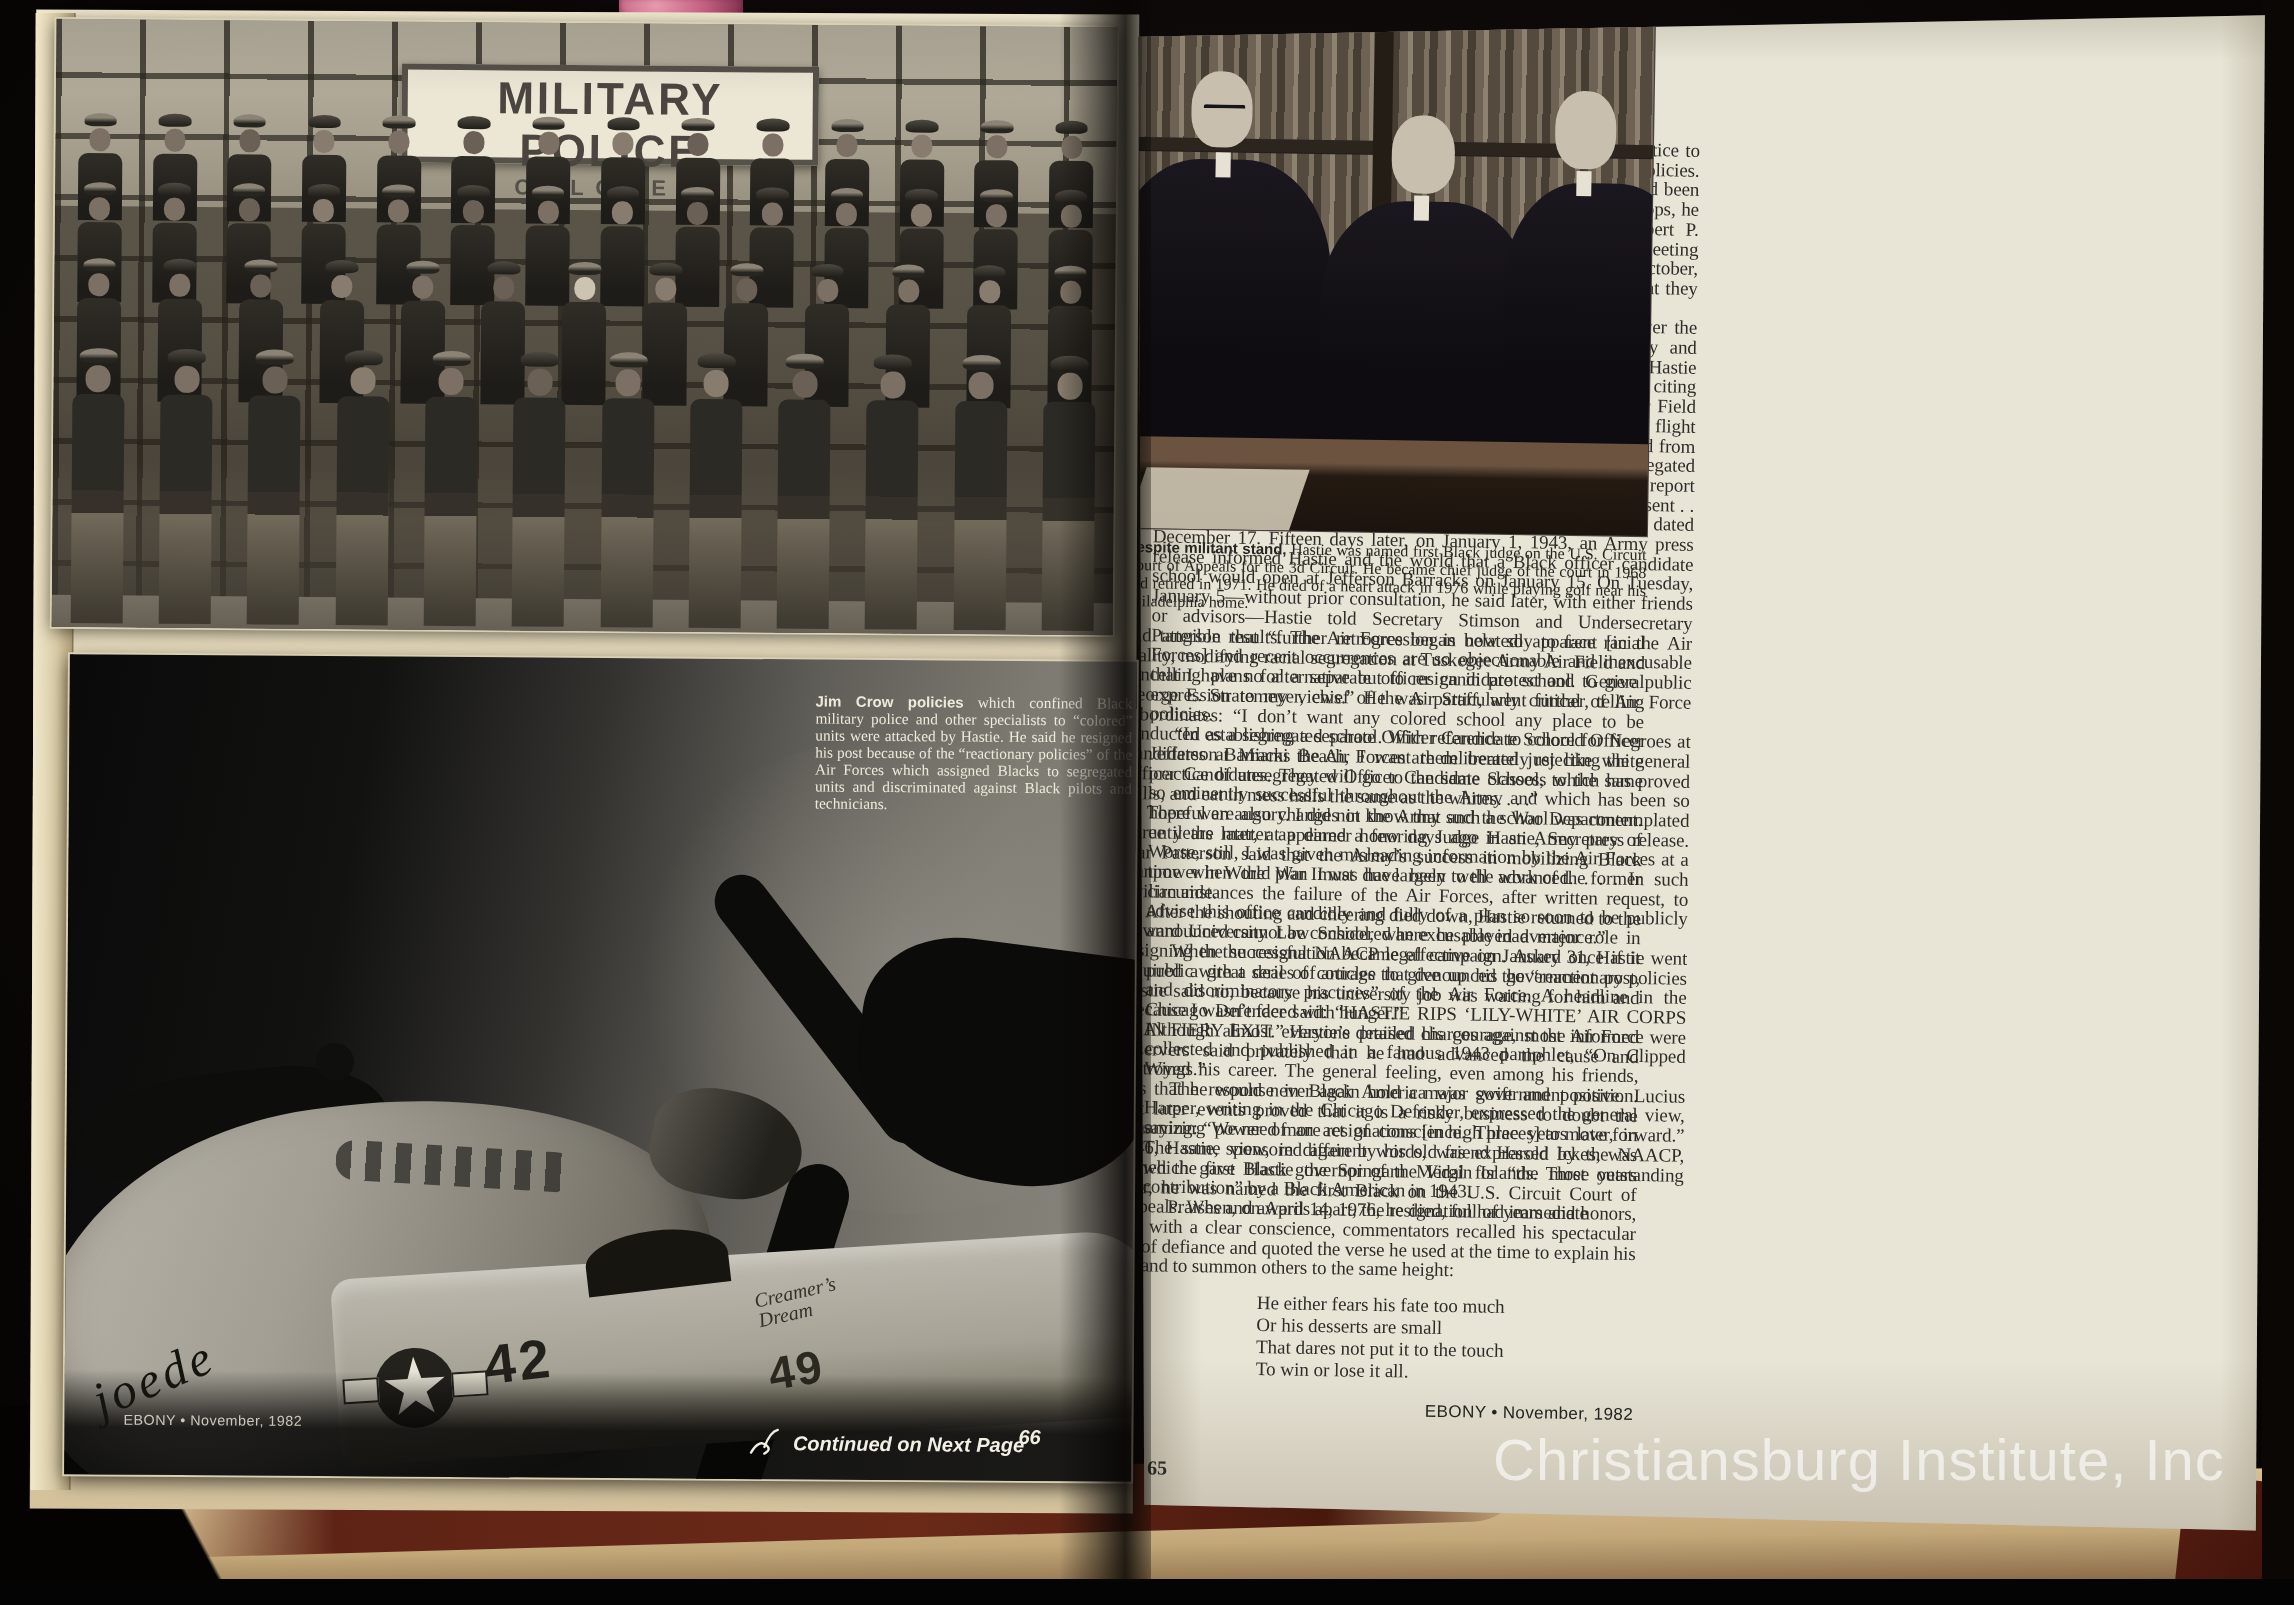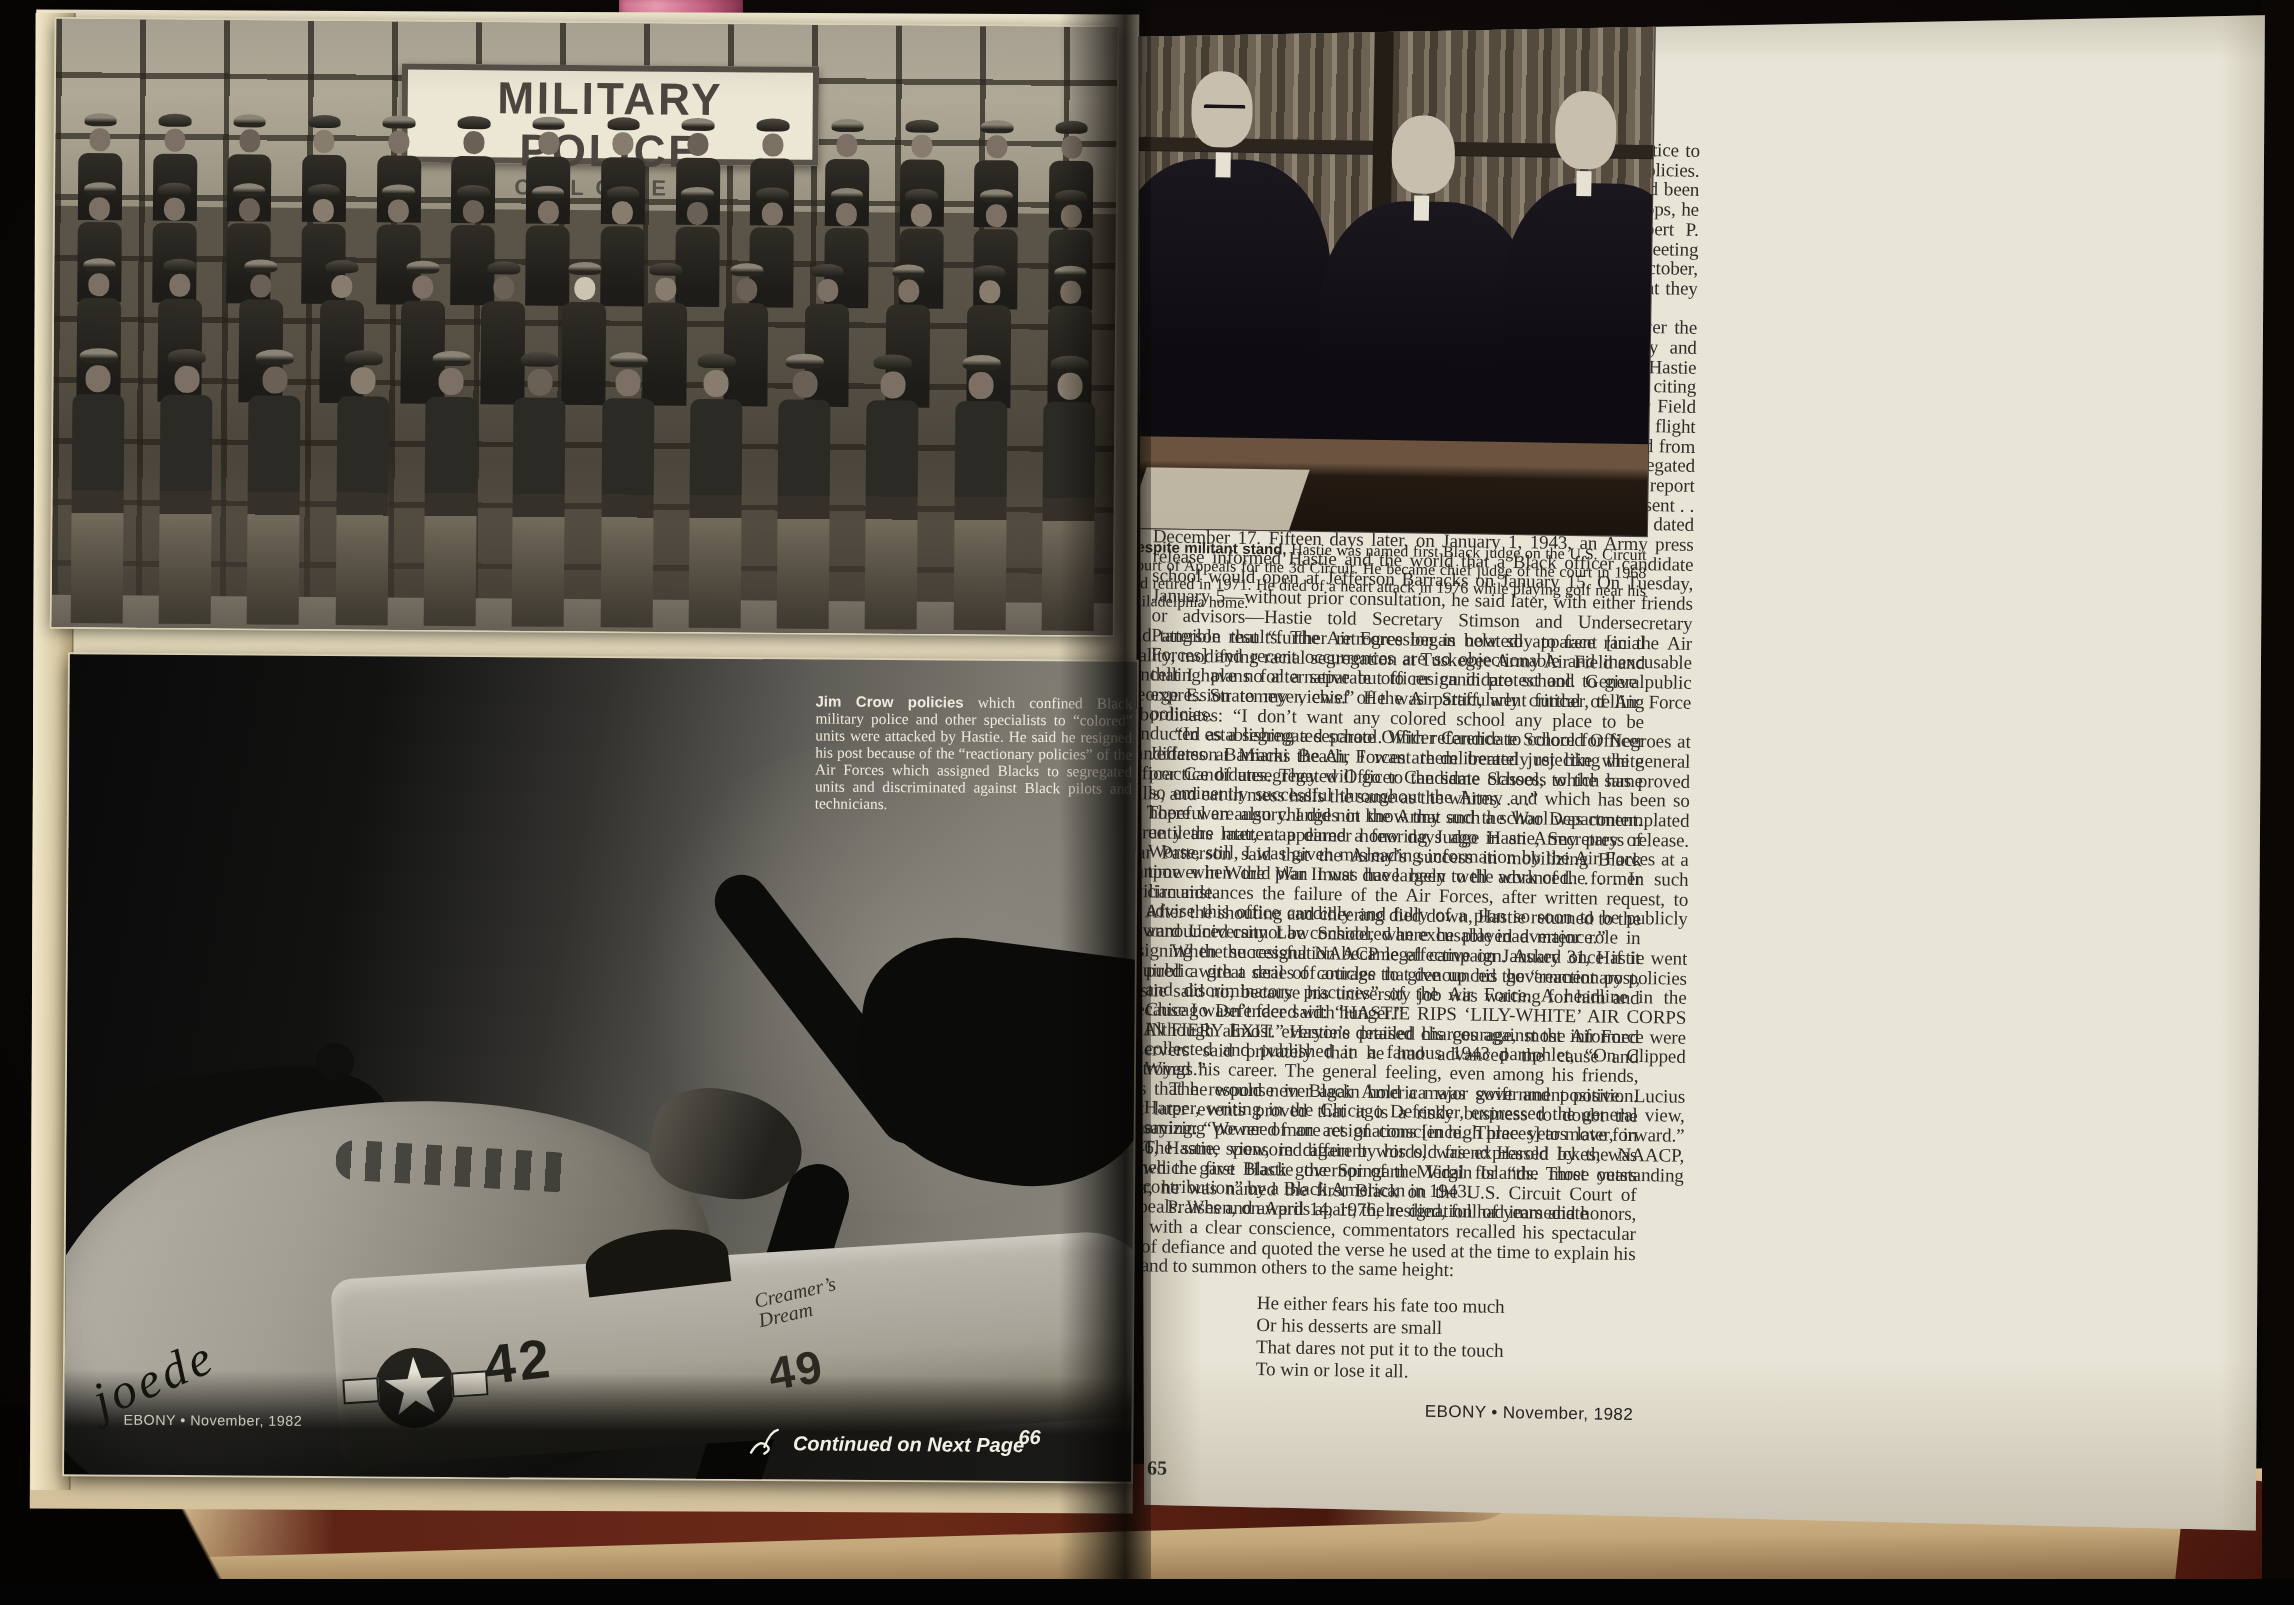--- a/index.html
+++ b/index.html
@@ -564,14 +564,15 @@
         </div>
 
         <div class="rp-footer" data-interactable="false">EBONY • November, 1982</div>
       </div>
 
       <div class="pageno48" data-interactable="false">65</div>
     </div>
   </div>
 
   <div class="strip-bottom" data-interactable="false"></div>
+  <div class="watermark" data-interactable="false">Christiansburg Institute, Inc</div>
 </div>
 
 
 </body></html>

